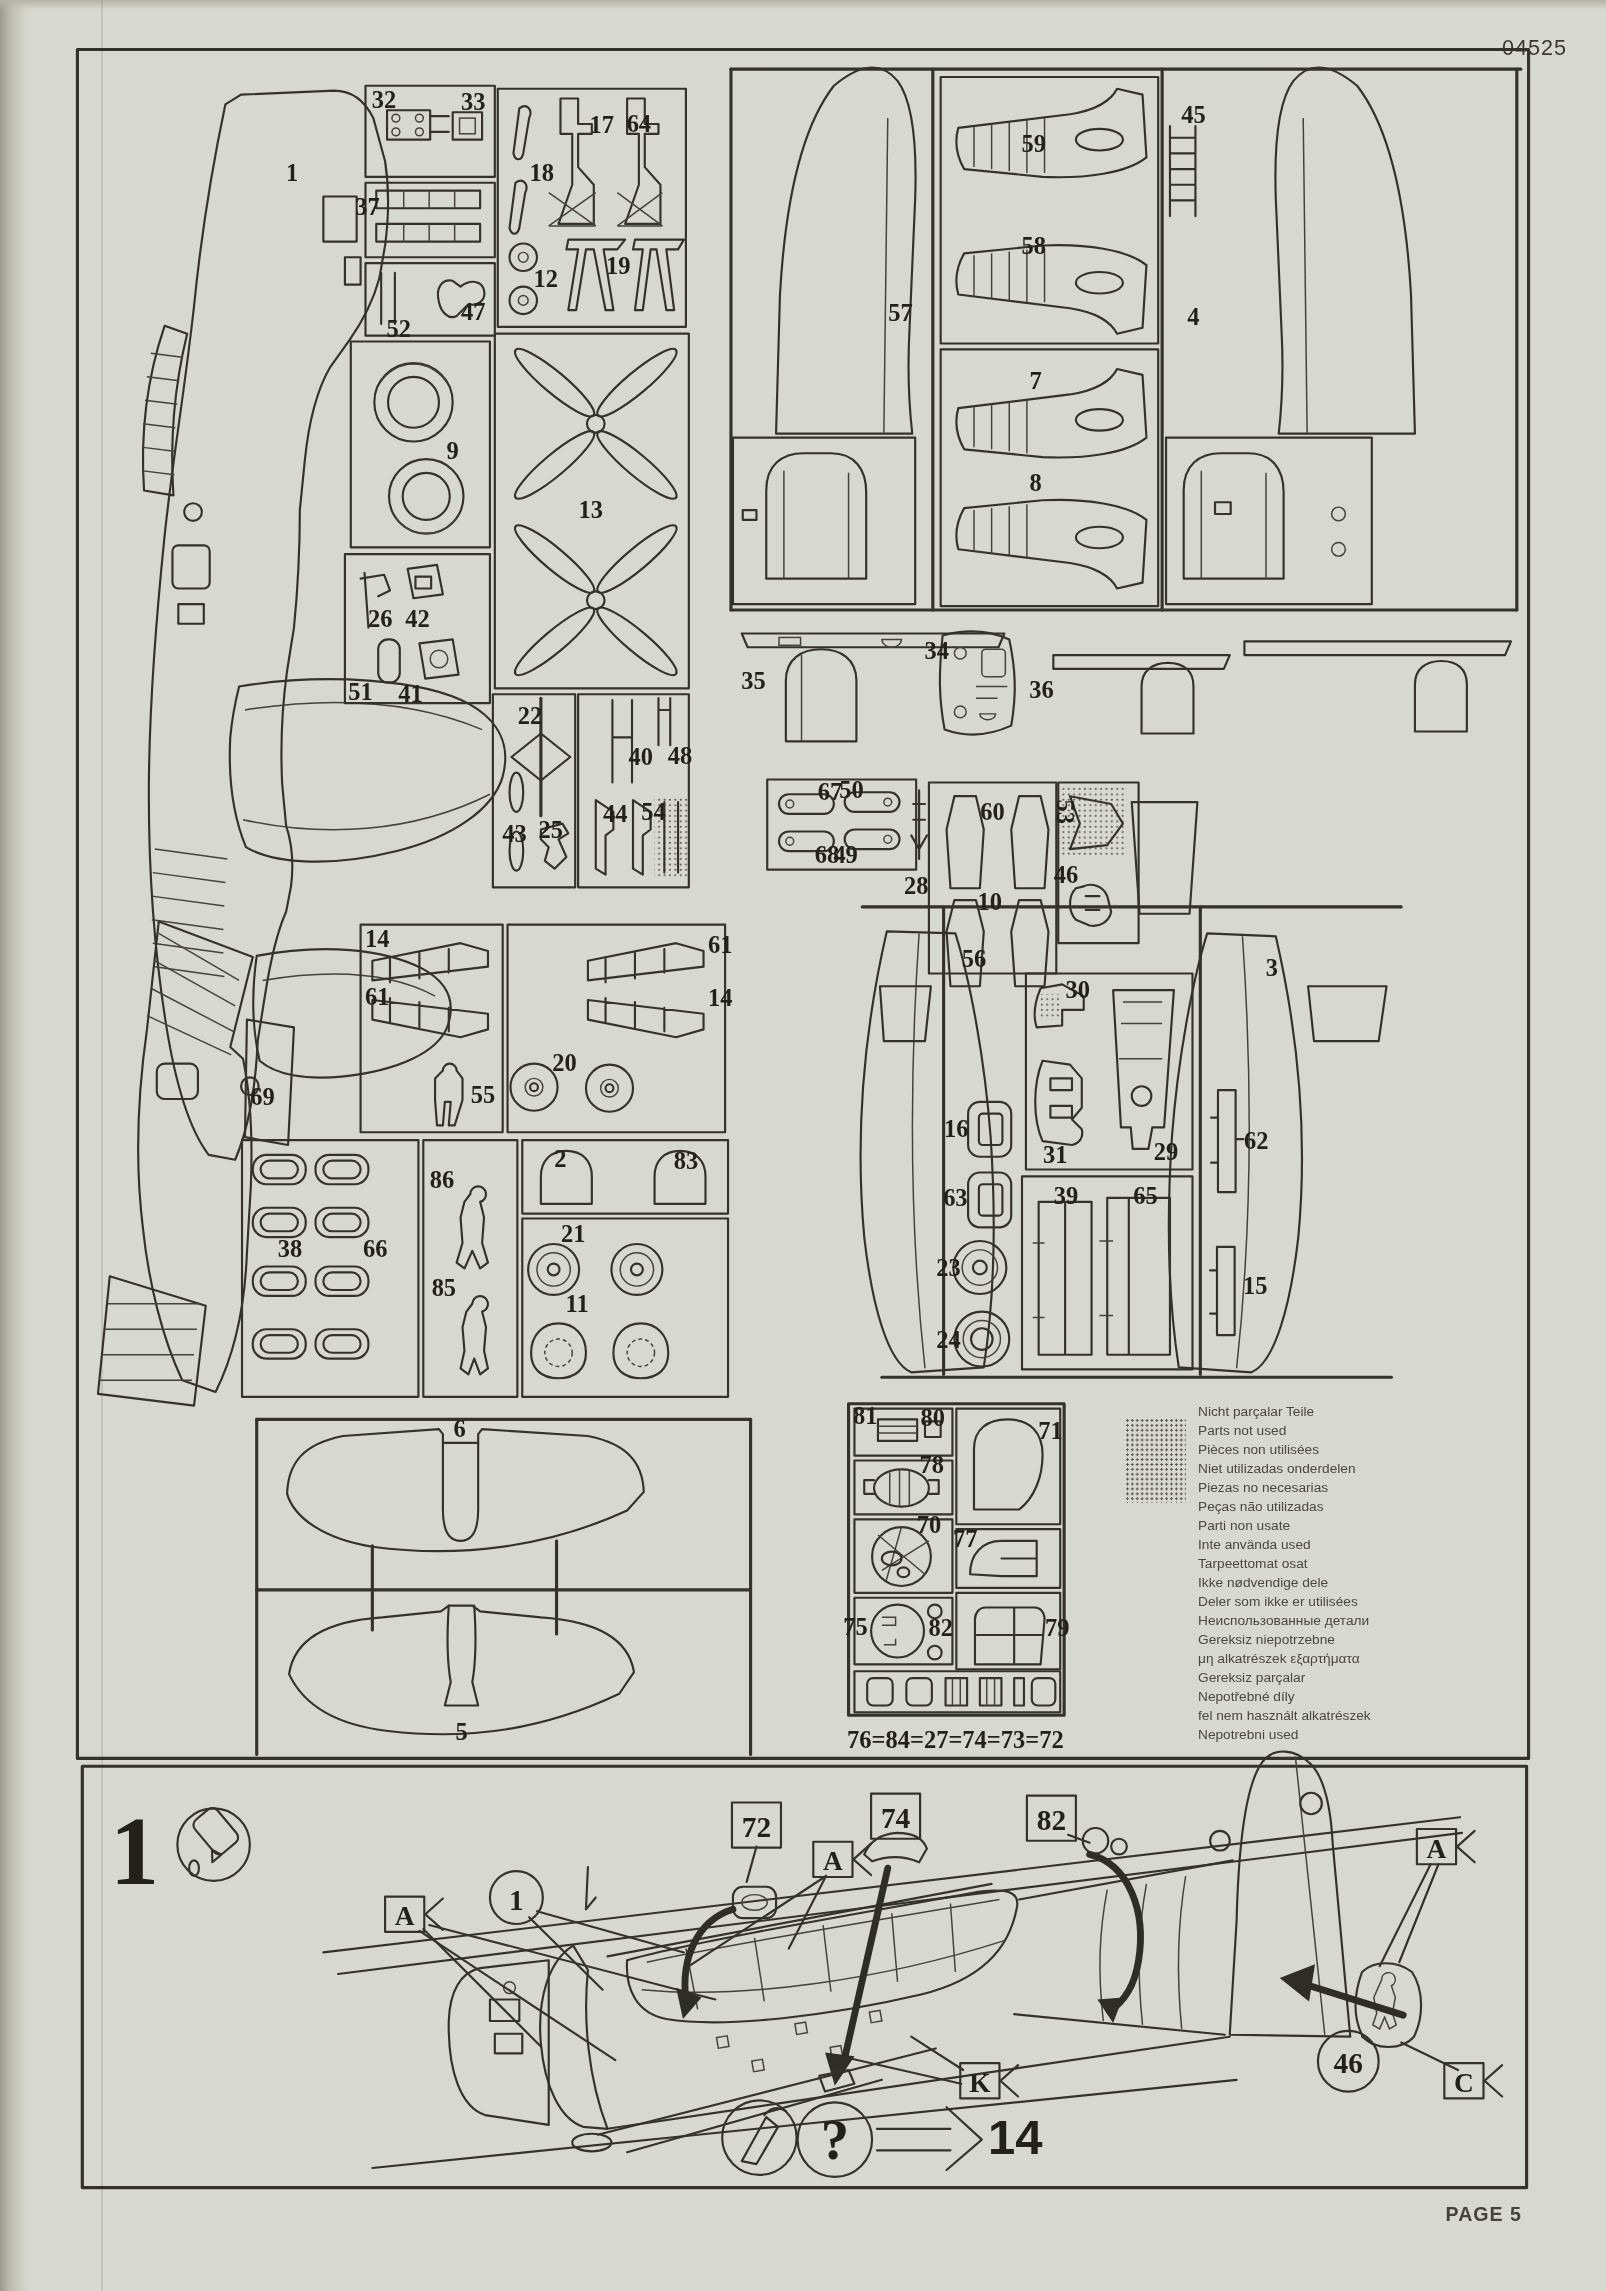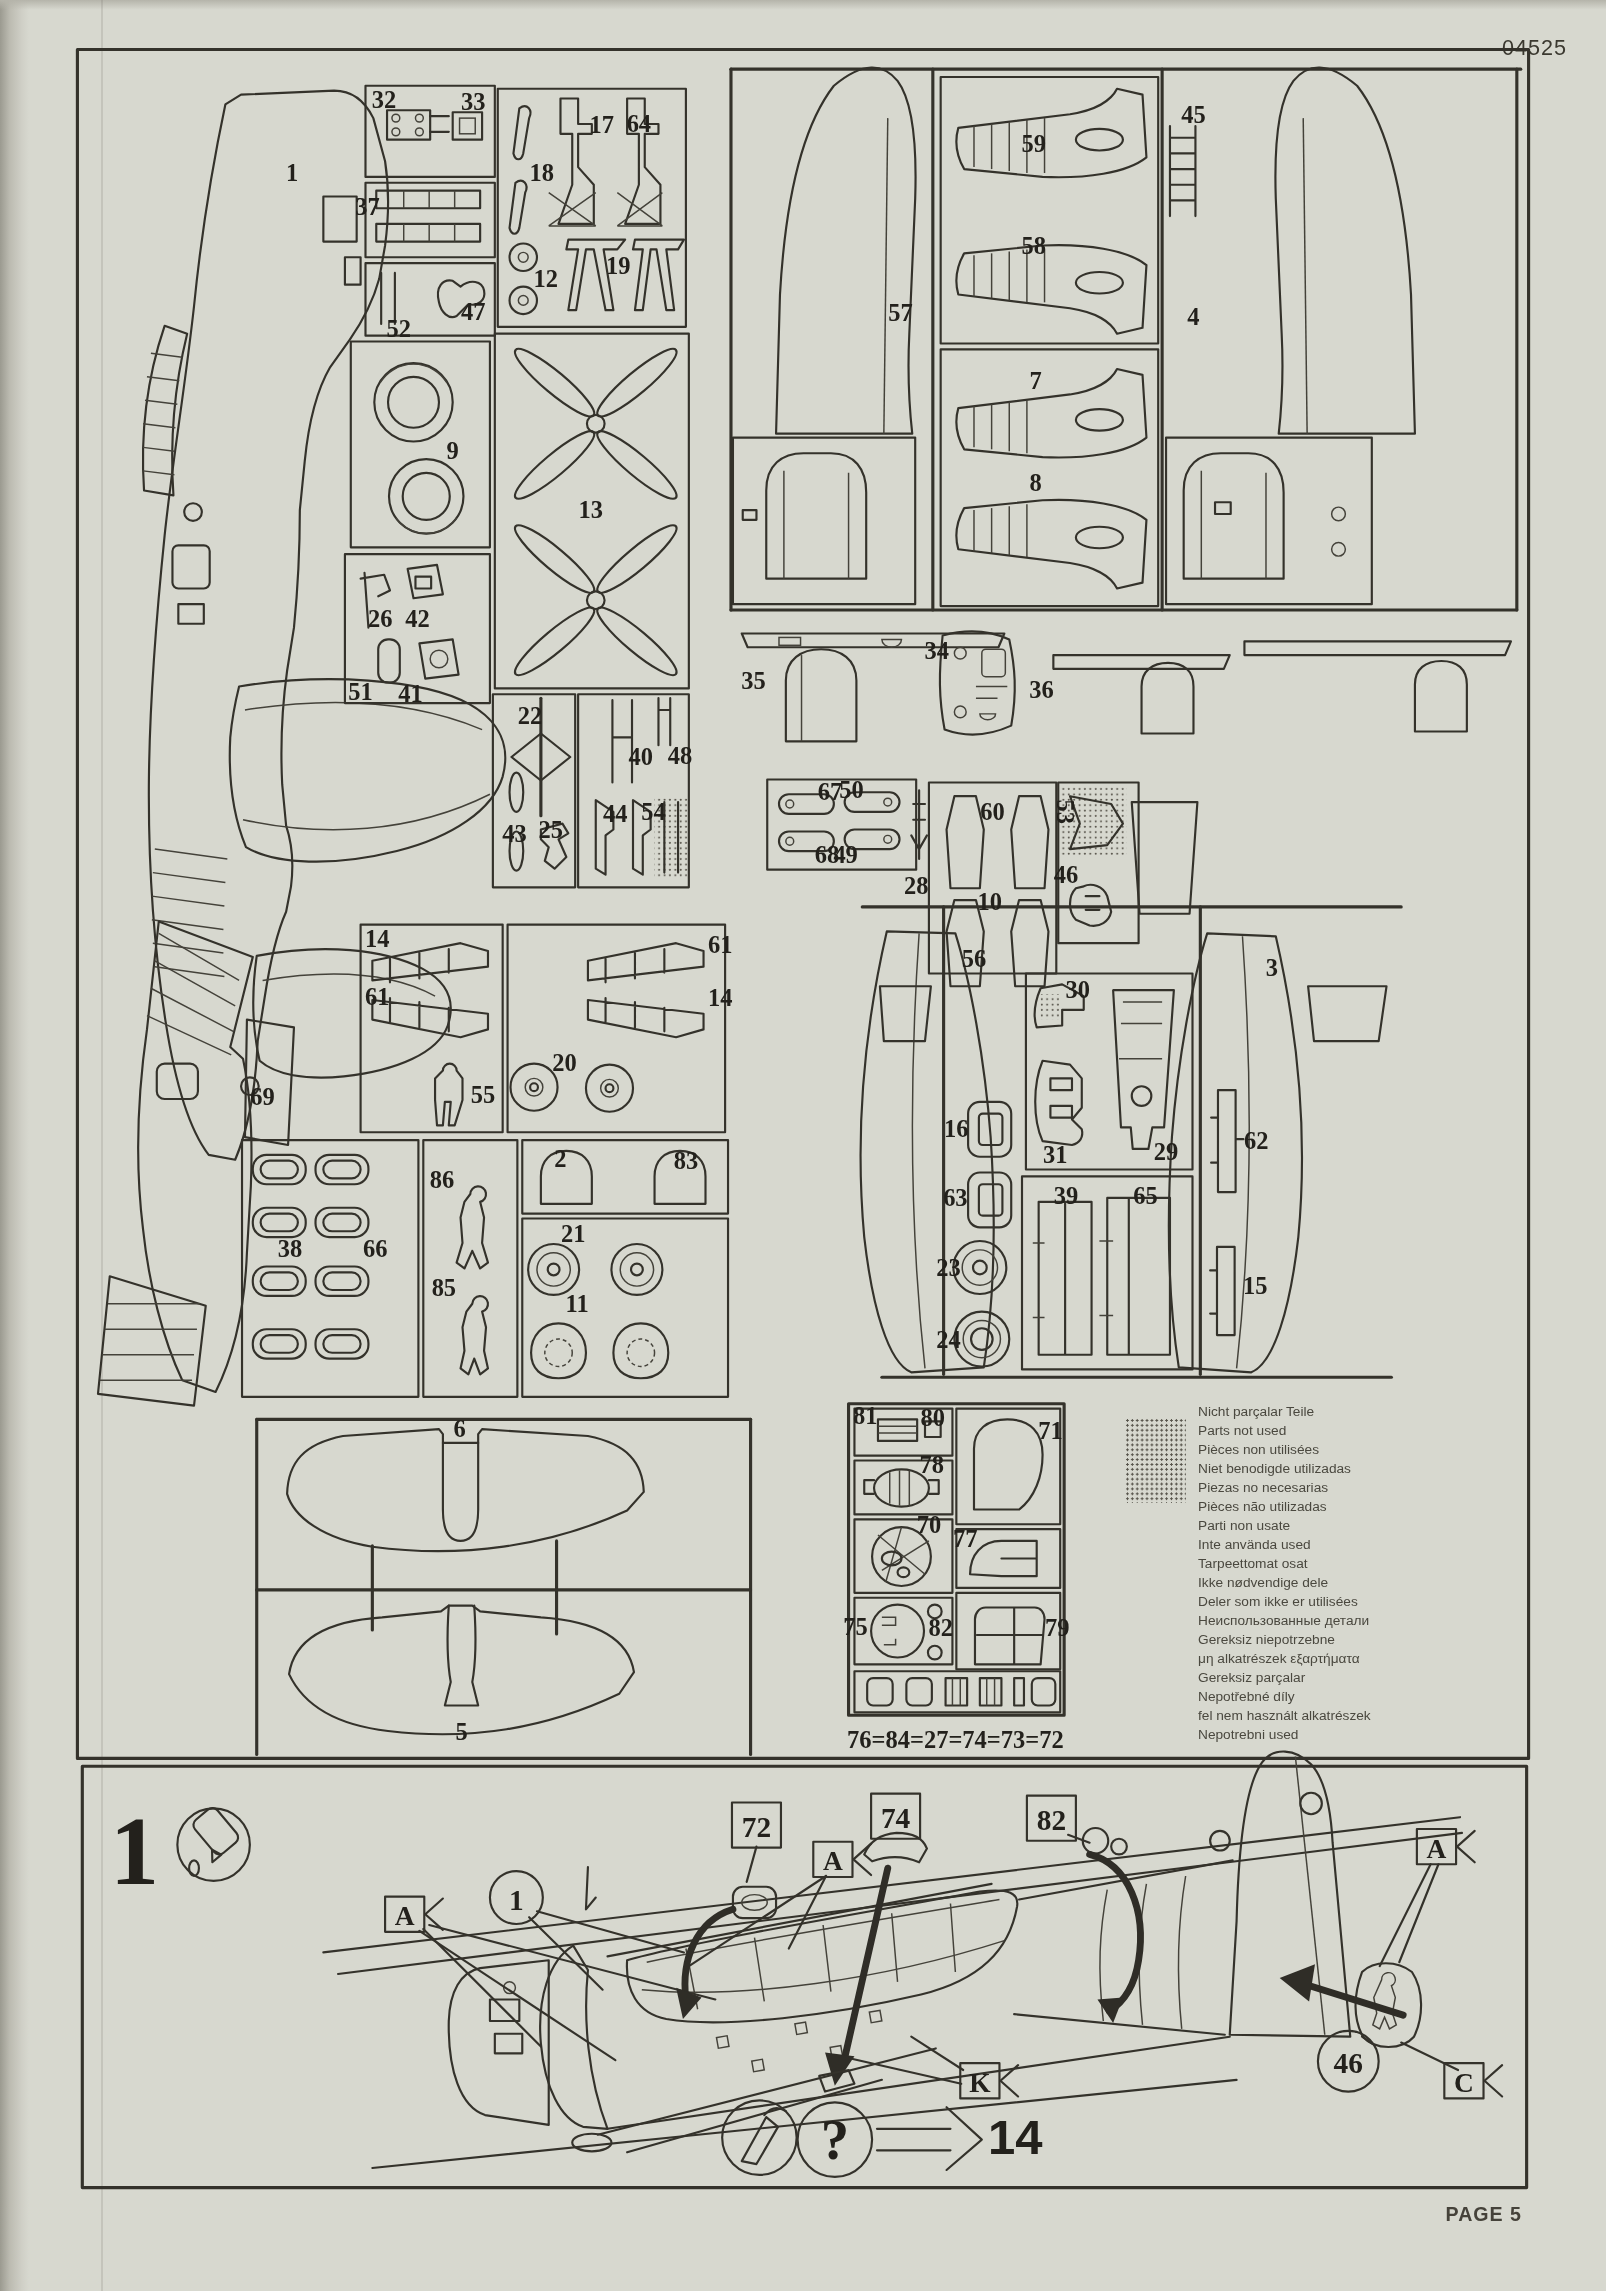--- a/index.html
+++ b/index.html
@@ -40,23 +40,23 @@
   <div class="kitno">04525</div>
   <div class="pageno">PAGE 5</div>
   <div class="stepnum">1</div>
   <div class="goto">14</div>
 
   <div class="swatch"></div>
   <div class="notused" id="not-used-list">
       <div>Nicht parçalar Teile</div>
       <div>Parts not used</div>
       <div>Pièces non utilisées</div>
-      <div>Niet benodigde utilizadas</div>
+      <div>Niet utilizadas onderdelen</div>
       <div>Piezas no necesarias</div>
-      <div>Pièces não utilizadas</div>
+      <div>Peças não utilizadas</div>
       <div>Parti non usate</div>
       <div>Inte använda used</div>
       <div>Tarpeettomat osat</div>
       <div>Ikke nødvendige dele</div>
       <div>Deler som ikke er utilisées</div>
       <div>Неиспользованные детали</div>
       <div>Gereksiz niepotrzebne</div>
       <div>μη alkatrészek εξαρτήματα</div>
       <div>Gereksiz parçalar</div>
       <div>Nepotřebné díly</div>

